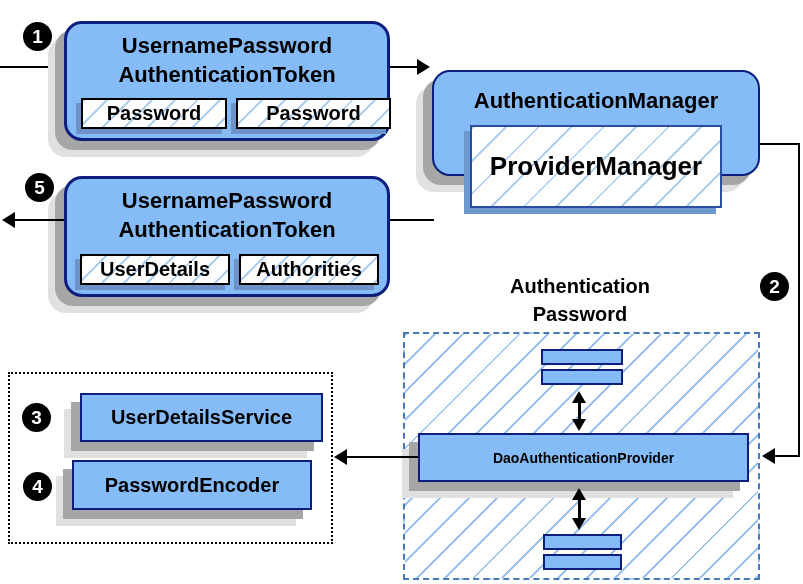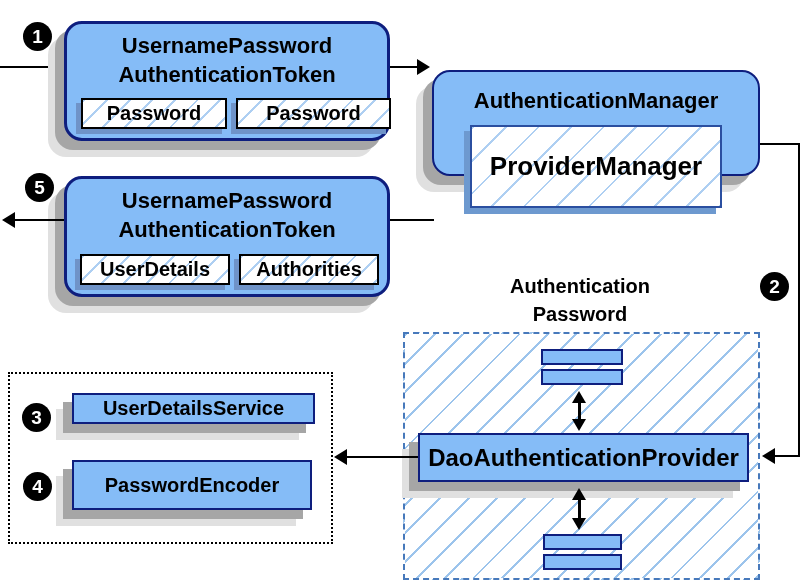--- a/index.html
+++ b/index.html
@@ -135,31 +135,31 @@
 
   <div class="providers-box"></div>
 
   <div class="bar" style="left:541px;top:349px;width:82px;height:16px;"></div>
   <div class="bar" style="left:541px;top:369px;width:82px;height:16px;"></div>
 
   <div class="head-up" style="left:572px;top:391px;"></div>
   <div class="vshaft" style="left:578px;top:401px;height:20px;"></div>
   <div class="head-down" style="left:572px;top:419px;"></div>
 
-  <div class="node single-label" style="left:418px;top:433px;width:331px;height:49px;font-size:24px;">DaoAuthenticationProvider</div>
+  <div class="node single-label" style="left:418px;top:433px;width:331px;height:49px;font-size:14px;">DaoAuthenticationProvider</div>
 
   <div class="head-up" style="left:572px;top:488px;"></div>
   <div class="vshaft" style="left:578px;top:498px;height:22px;"></div>
   <div class="head-down" style="left:572px;top:518px;"></div>
 
   <div class="bar" style="left:543px;top:534px;width:79px;height:16px;"></div>
   <div class="bar" style="left:543px;top:554px;width:79px;height:16px;"></div>
 
   <div class="hline" style="left:346px;top:456px;width:72px;"></div>
   <div class="head-left" style="left:334px;top:449px;"></div>
 
   <div class="collaborators-box"></div>
-  <div class="node single-label" style="left:72px;top:393px;width:243px;height:31px;">UserDetailsService</div>
+  <div class="node single-label" style="left:80px;top:393px;width:243px;height:49px;">UserDetailsService</div>
   <div class="node single-label" style="left:72px;top:460px;width:240px;height:50px;">PasswordEncoder</div>
   <div class="step" style="left:22px;top:403px;">3</div>
   <div class="step" style="left:23px;top:472px;">4</div>
 
 </div>
 
 </body></html>

